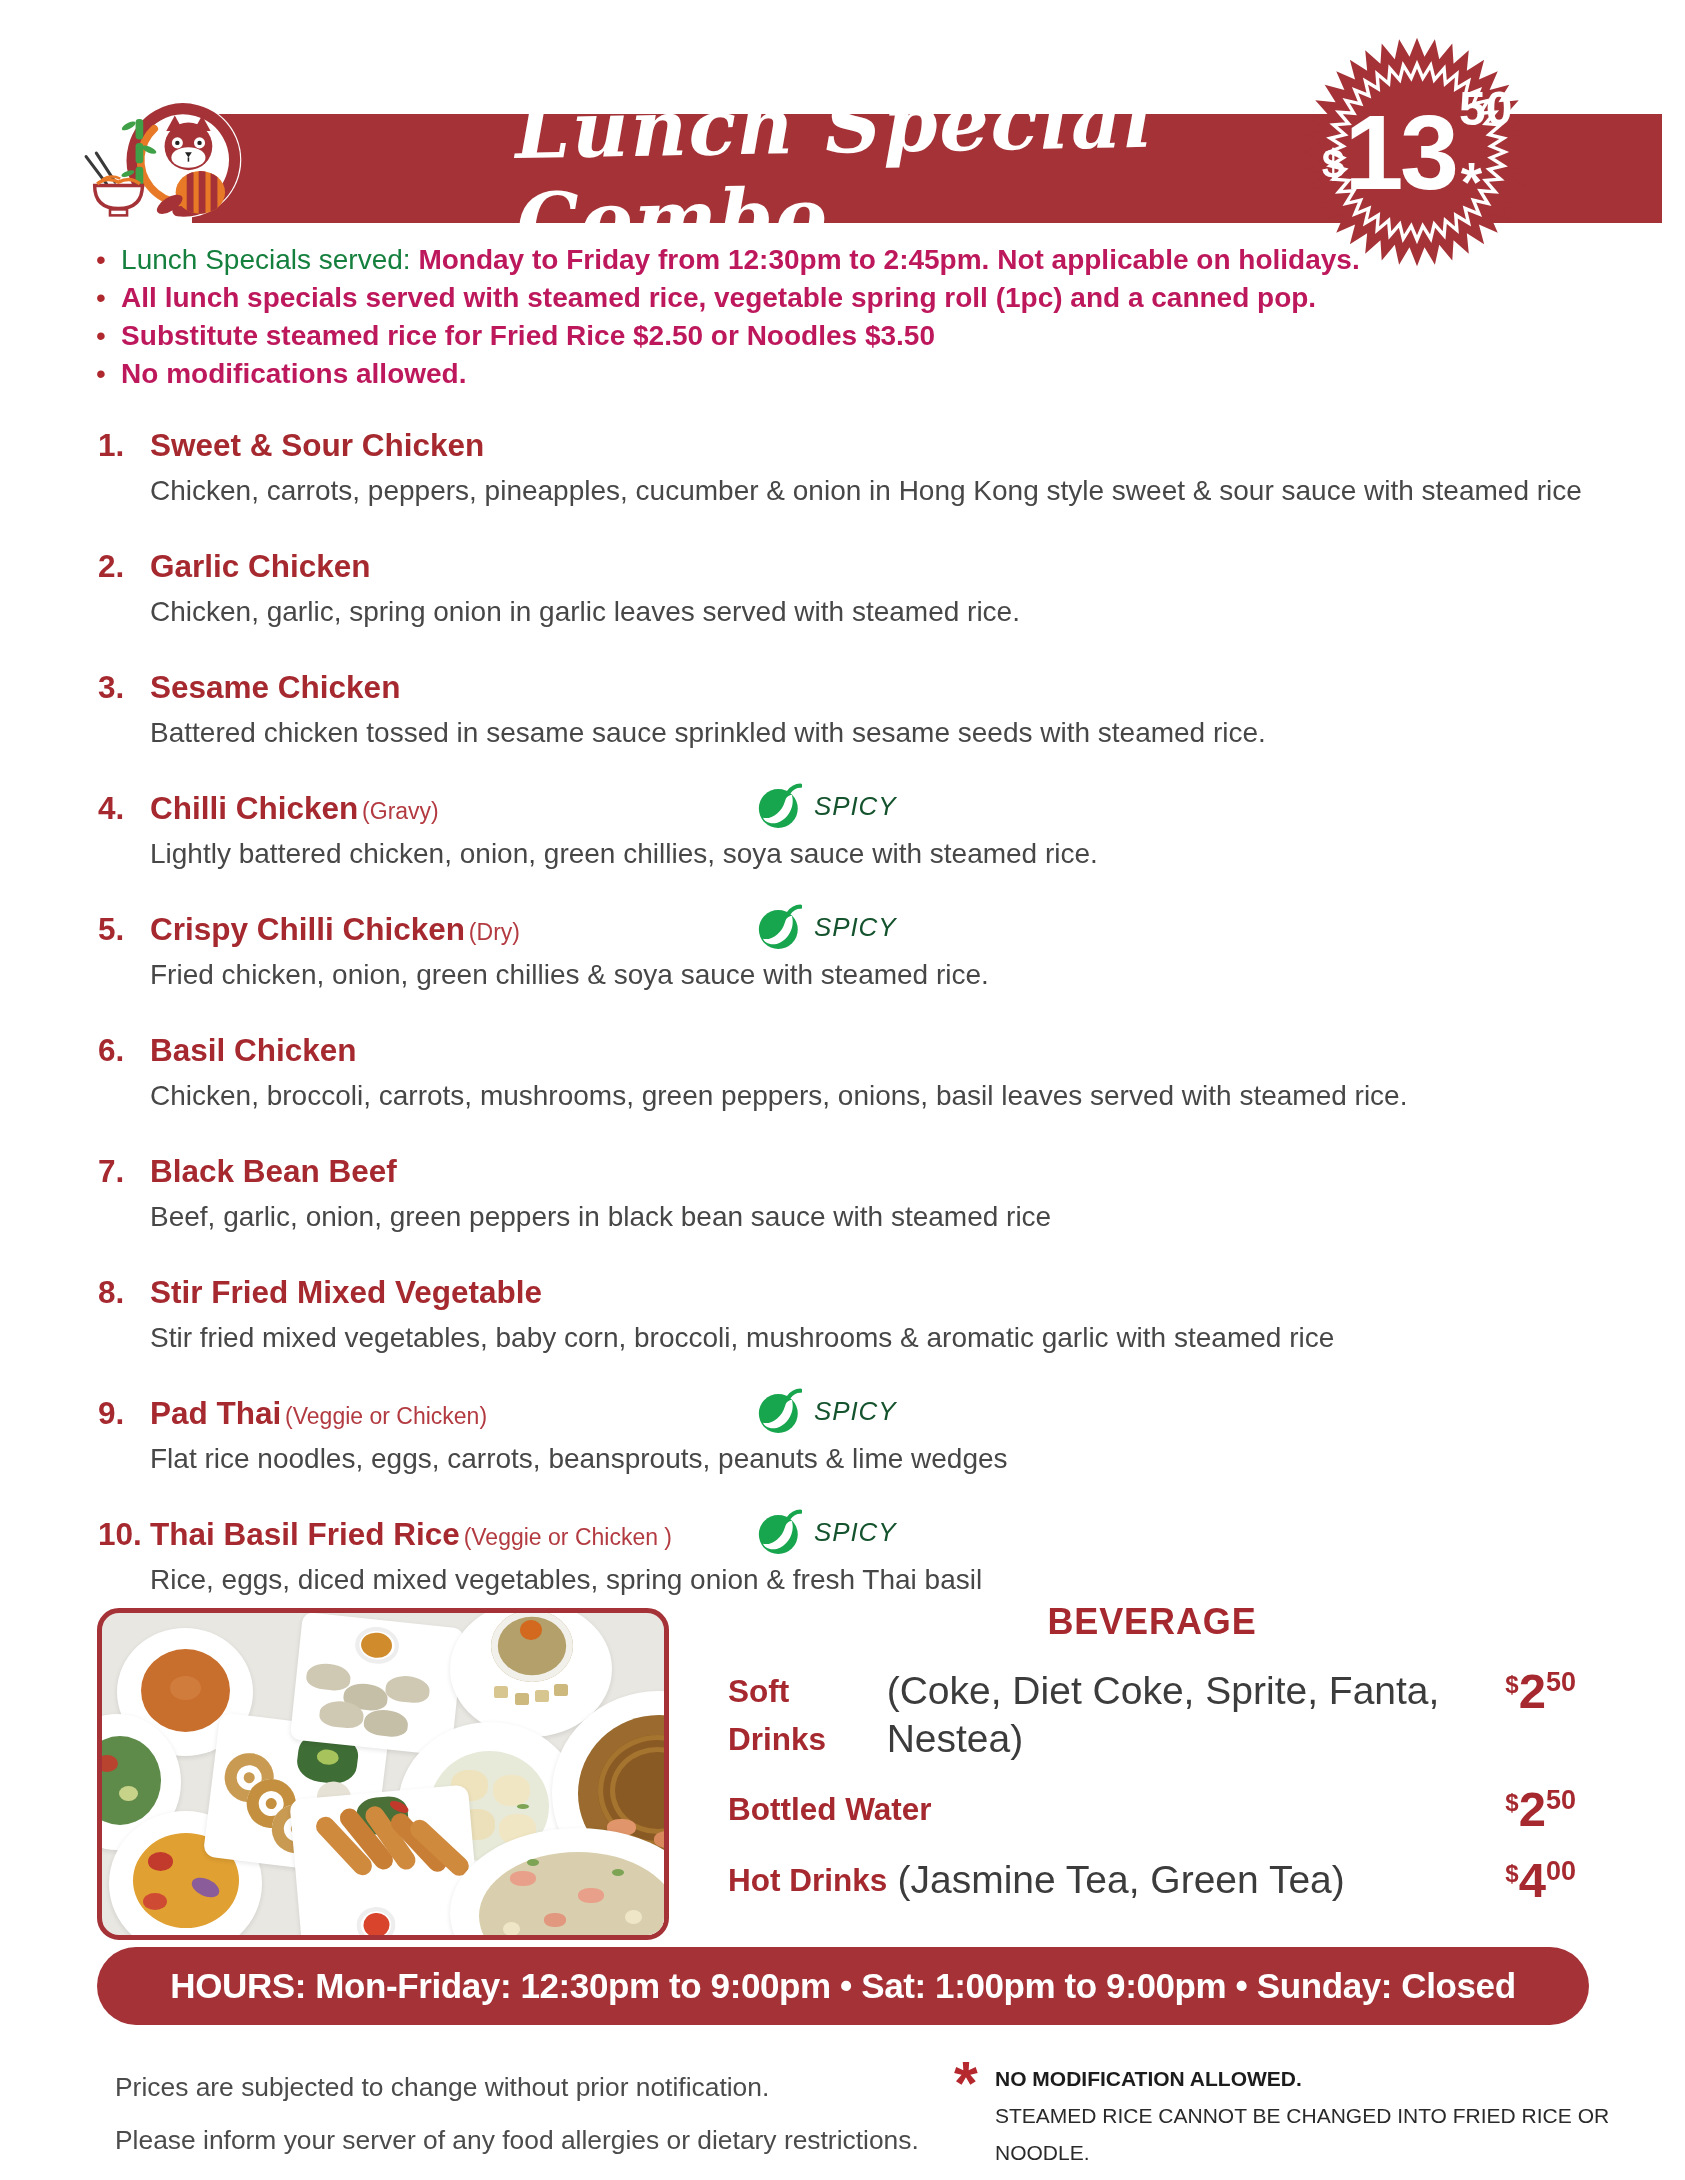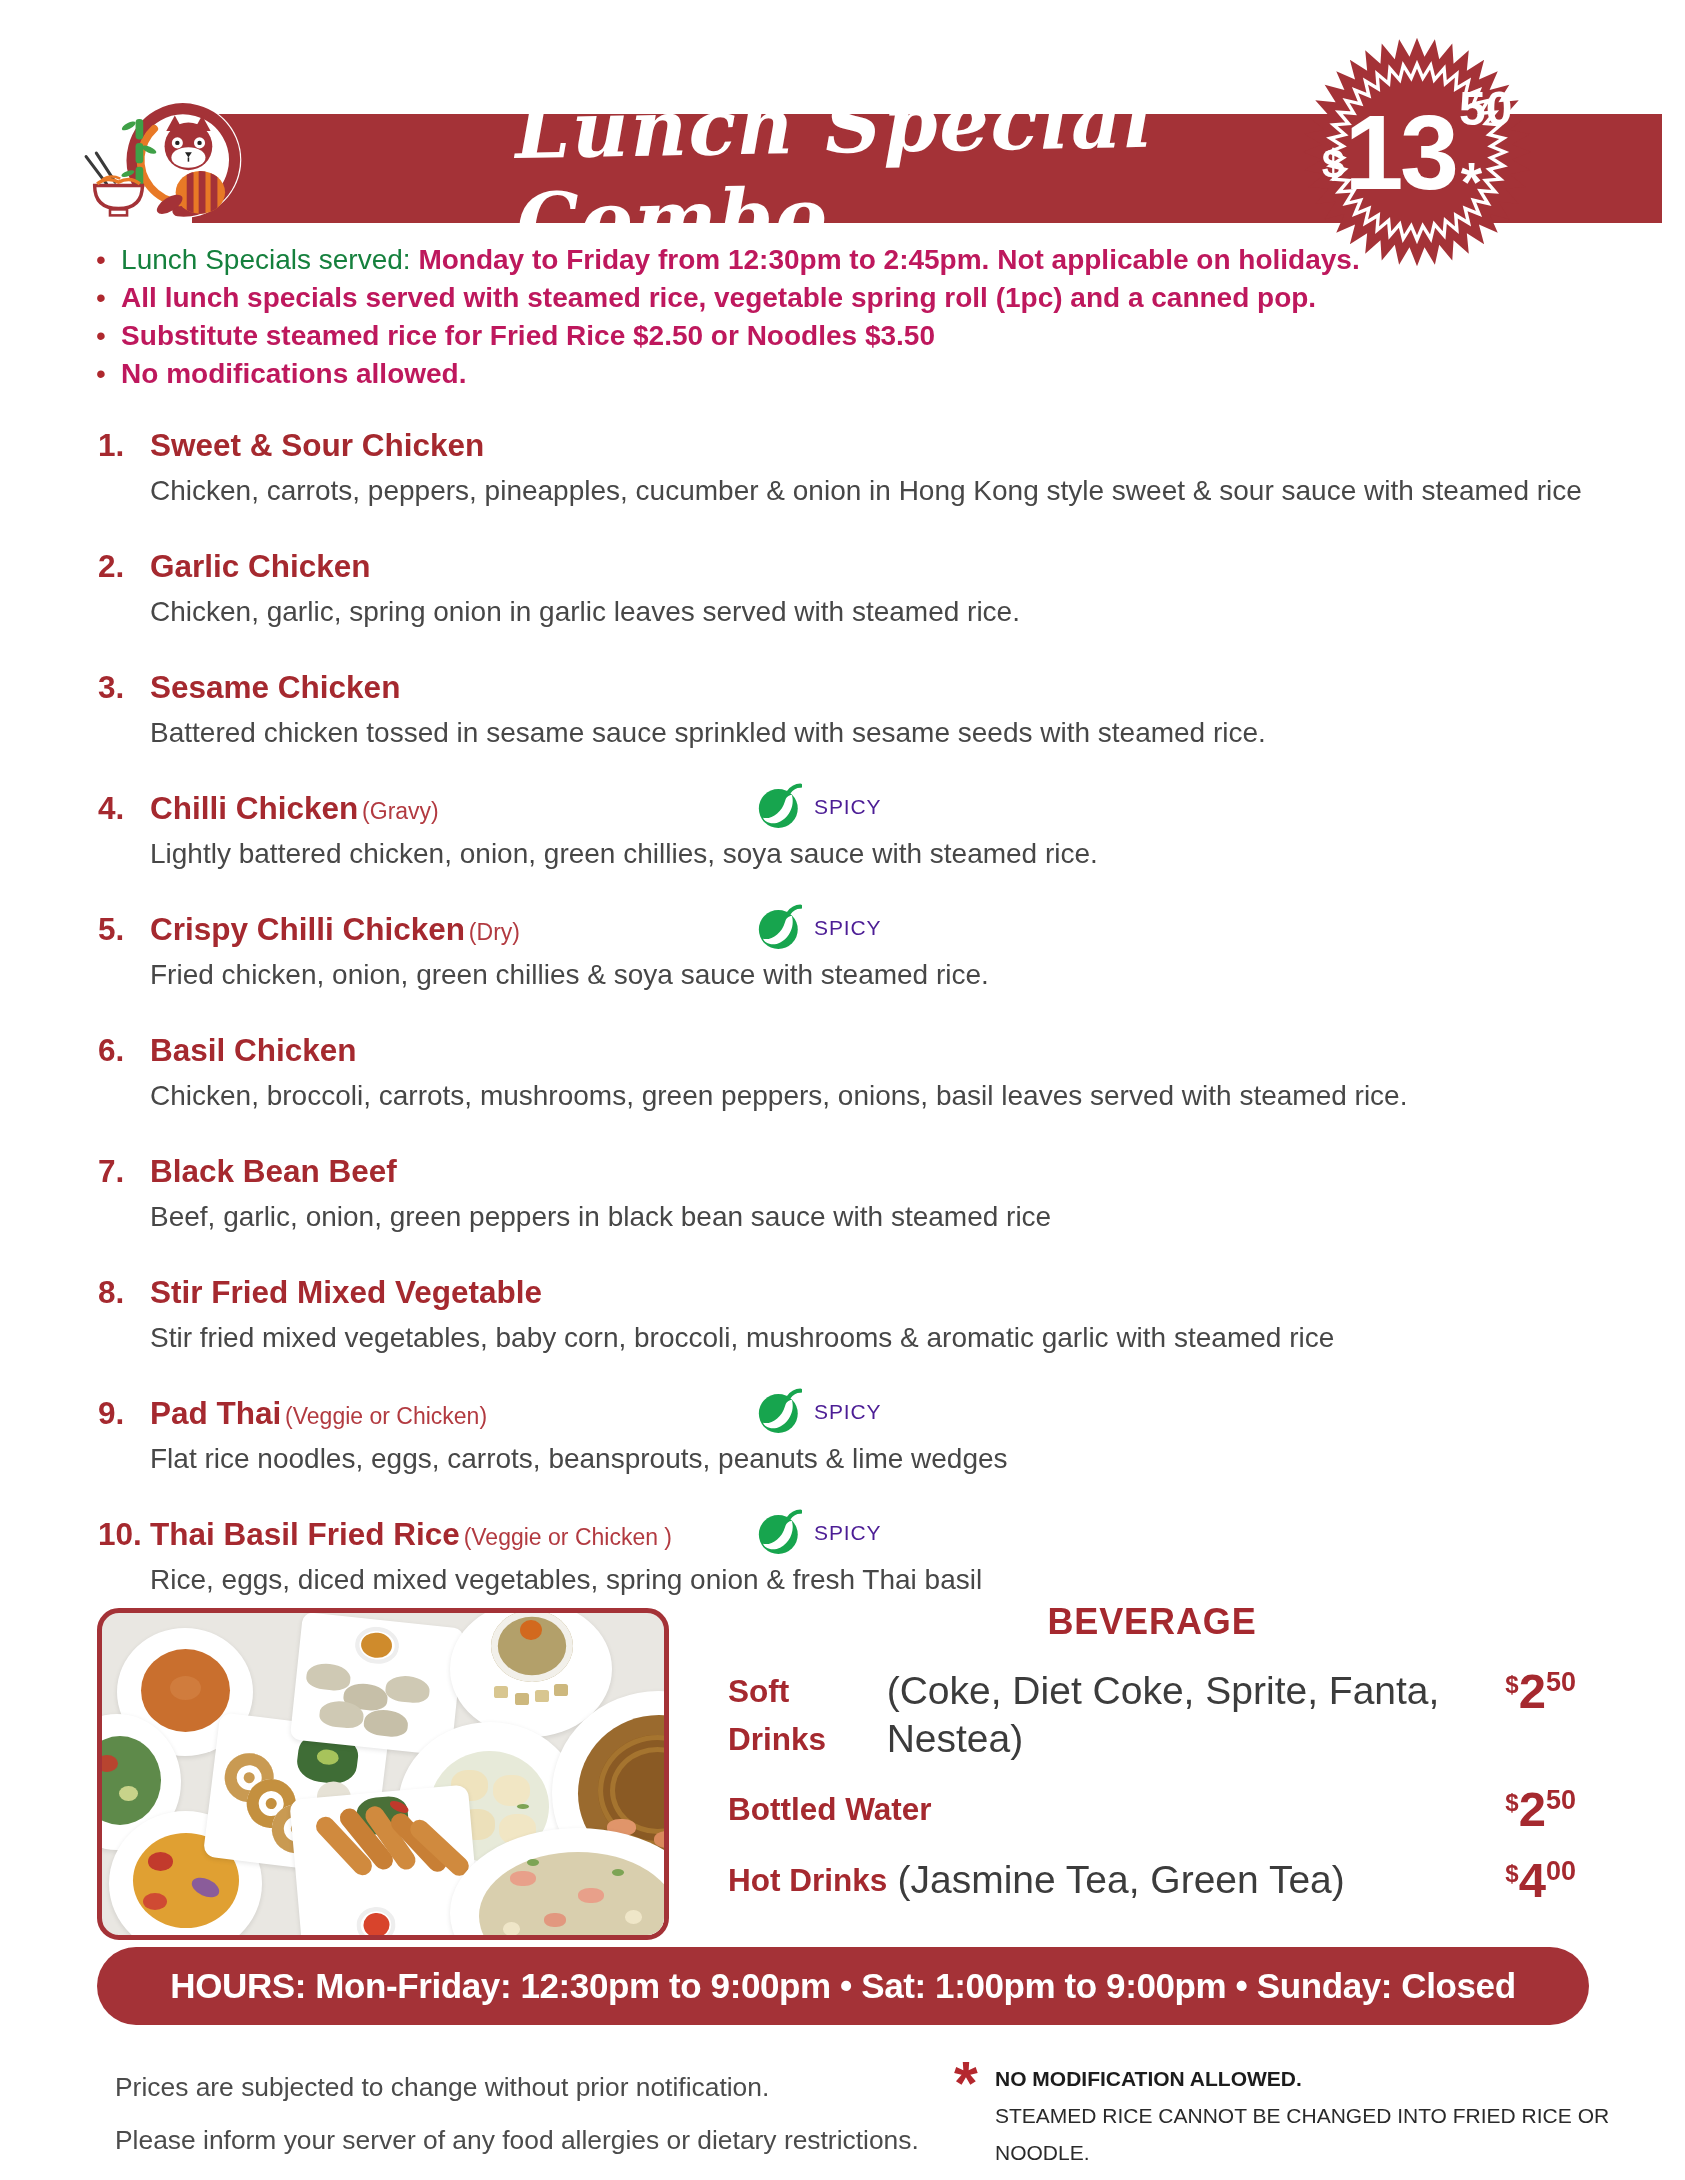--- a/index.html
+++ b/index.html
@@ -41,21 +41,21 @@
   .menu { position:absolute; left:98px; top:426px; width:1516px; }
   .menu-item { position:relative; padding-left:52px; margin-bottom:37px; }
   .item-num {
     position:absolute; left:0; top:0; font-size:31.5px; font-weight:bold; color:#A5292F; line-height:39px;
   }
   .item-title-line { line-height:39px; }
   .item-title { font-size:31.5px; font-weight:bold; color:#A5292F; }
   .item-suffix { font-size:23px; font-weight:normal; color:#B23A40; }
   .item-desc { font-size:28px; color:#474747; line-height:39px; max-width:1461px; }
   .spicy { position:absolute; left:660px; top:-6.8px; display:flex; align-items:center; }
-  .spicy-label { margin-left:12px; font-size:21px; color:#4c1d95; letter-spacing:0.9px; }
+  .spicy-label { margin-left:12px; font-size:26px; color:#14532d; letter-spacing:0.9px;font-style:italic; }
   
   .photo {
     position:absolute; left:97px; top:1608px; width:572px; height:332px;
     border:5.1px solid #A43237; border-radius:22px; background:#e9e7e2; overflow:hidden;
   }
   .plate { position:absolute; background:#fff; box-shadow:0 1.7px 5.1px rgba(0,0,0,0.10); }
   .round { border-radius:50%; }
   .inner { position:absolute; border-radius:50%; }
   
   .beverage { position:absolute; left:728px; top:1601px; width:848px; }

